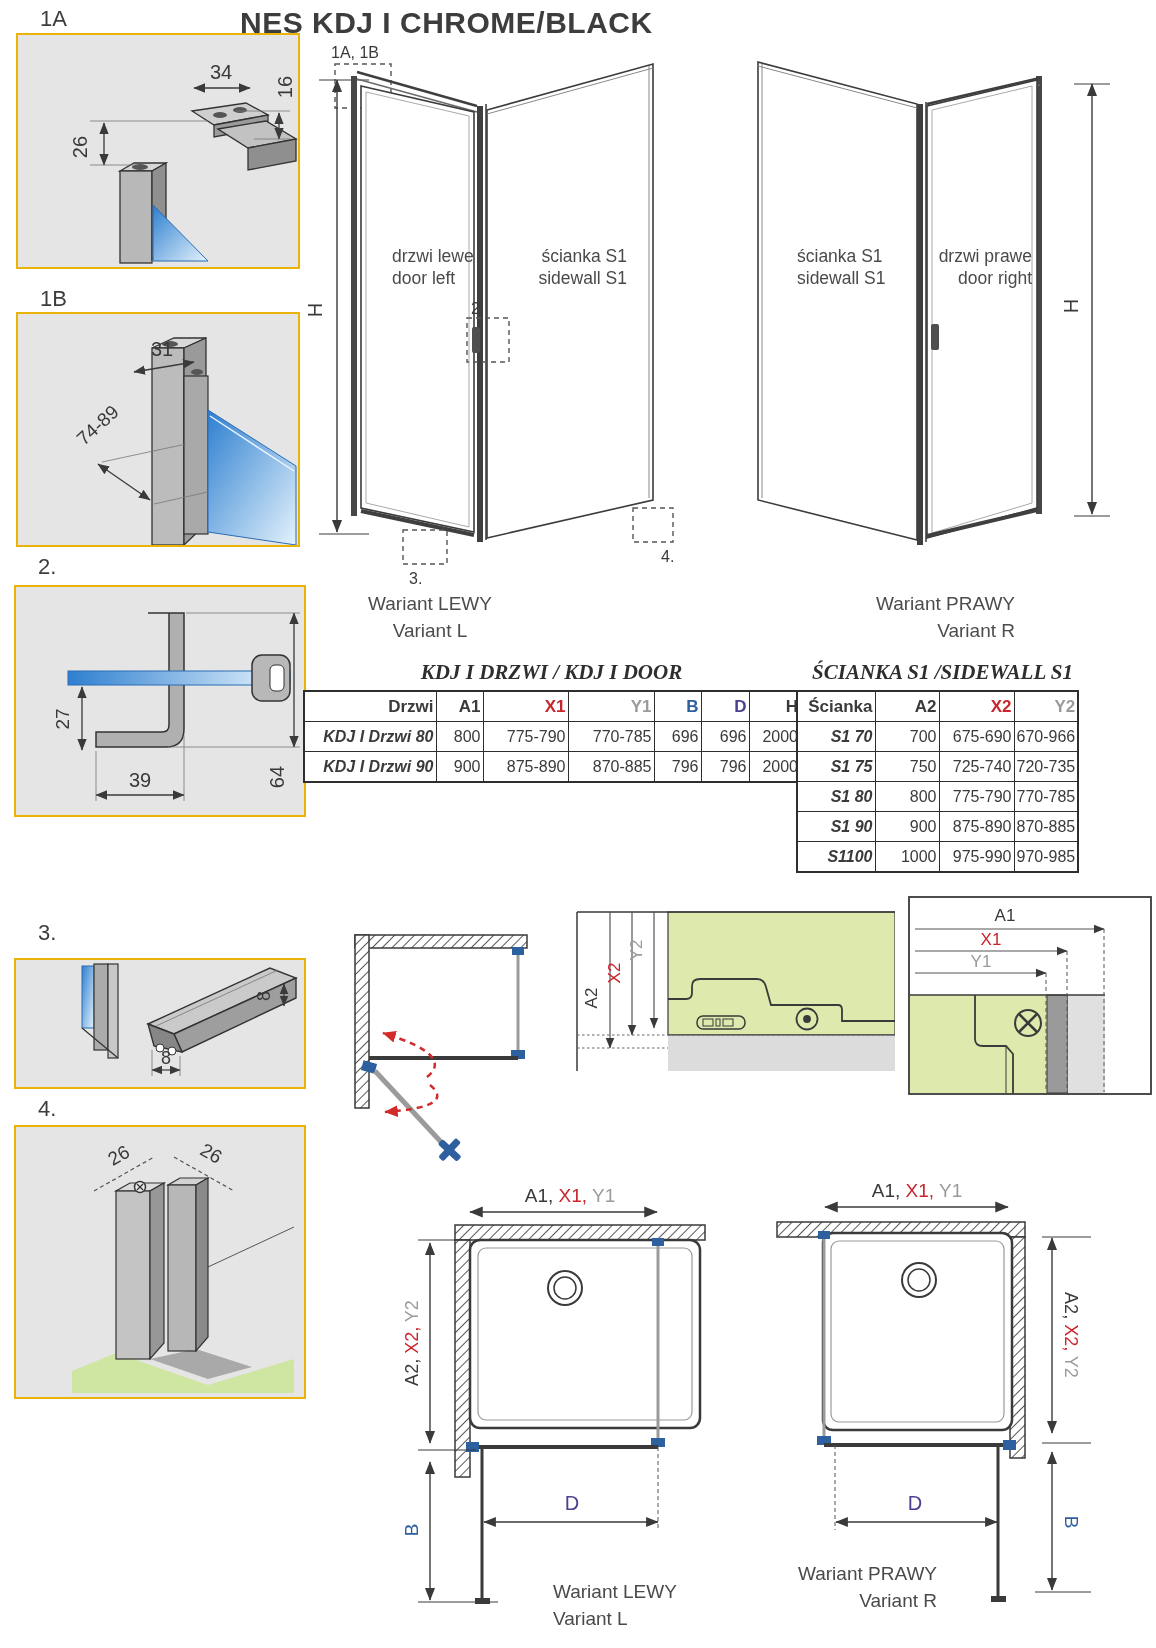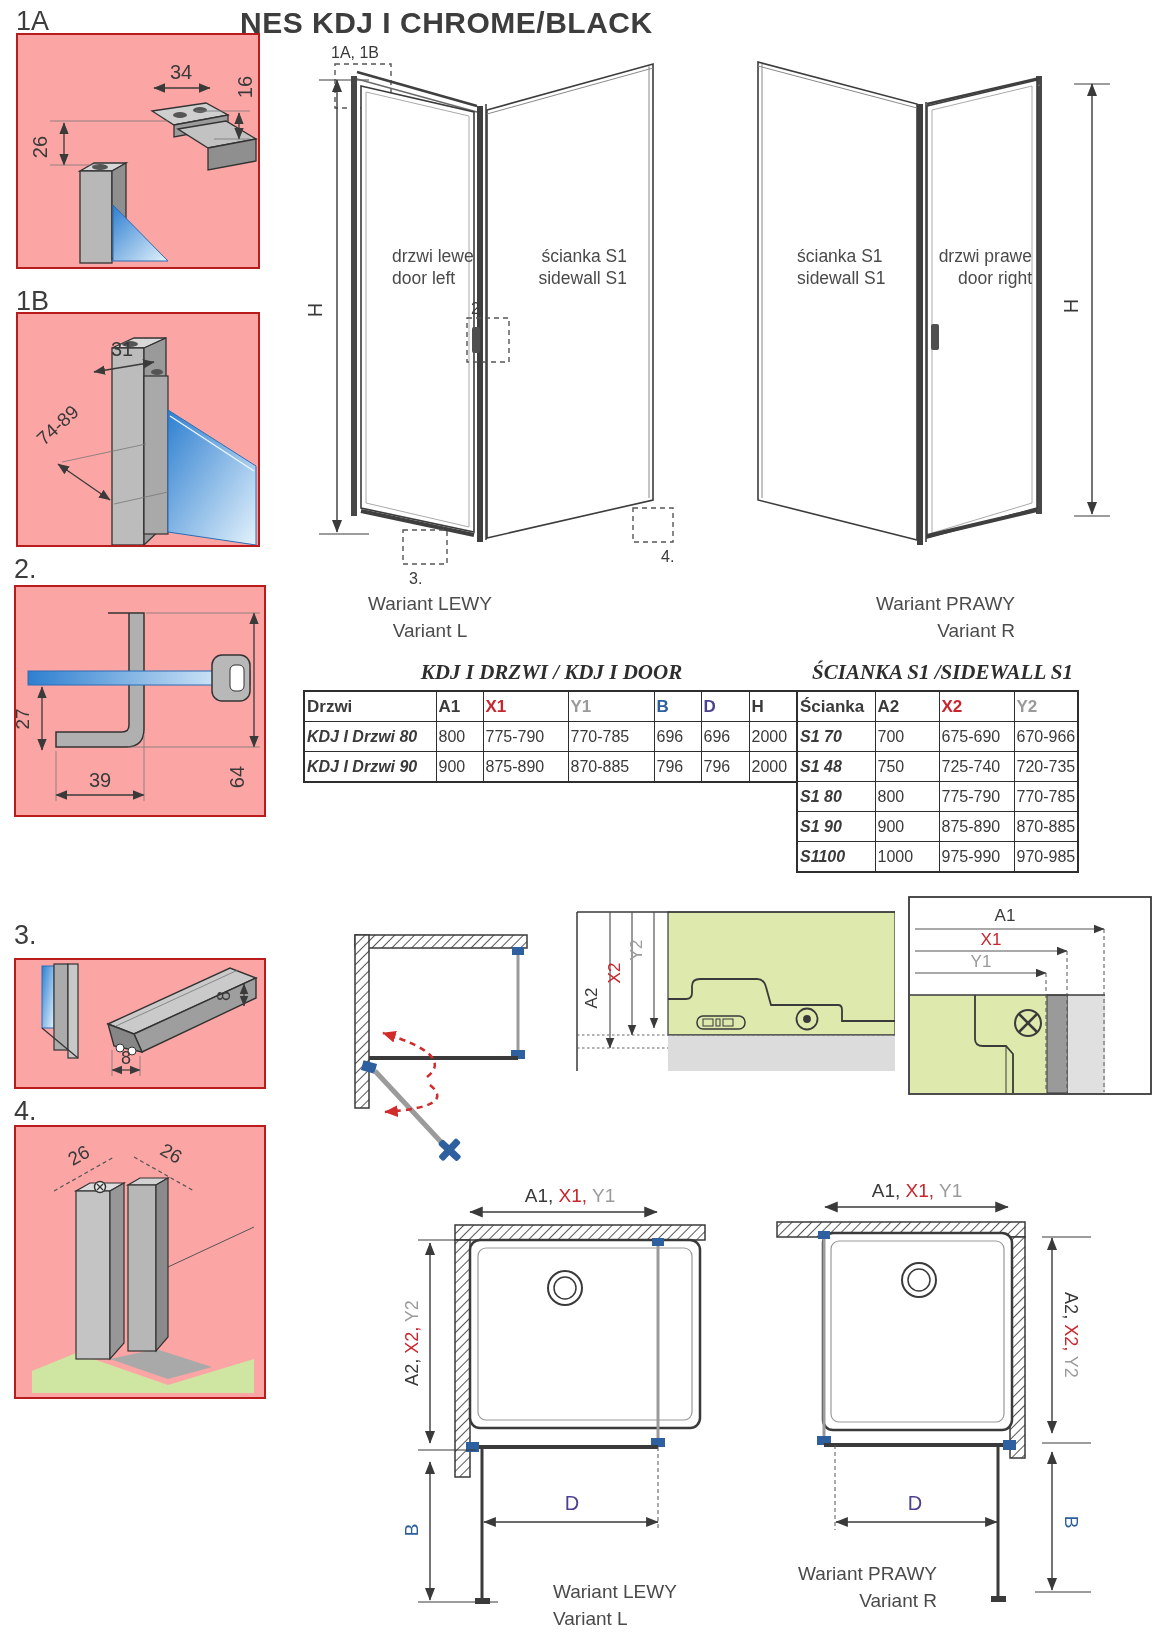--- a/index.html
+++ b/index.html
@@ -1,30 +1,30 @@
 <!DOCTYPE html>
 <html><head>
 <meta charset="utf-8">
 <style>
   html,body{margin:0;padding:0;background:#fff;}
   .page{position:relative;width:1156px;height:1648px;background:#fff;overflow:hidden;
         font-family:"Liberation Sans",sans-serif;color:#3a3a3a;}
   .abs{position:absolute;}
   .page-title{left:240px;top:6px;width:860px;font-size:30px;font-weight:700;
               letter-spacing:.5px;color:#3d3d3d;}
-  .dlabel{font-size:27px;color:#3d3d3d;}
-  .dbox{border:2px solid #b91c1c;background:#fca5a5;}
+  .dlabel{font-size:22px;color:#3d3d3d;margin-left:24px;}
+  .dbox{border:2px solid #eab308;background:#e5e5e5;padding-left:40px;}
   svg{display:block;}
   svg text{font-family:"Liberation Sans",sans-serif;fill:#3a3a3a;}
   .t-red{fill:#c9252c;} .t-gray{fill:#9a9a9a;} .t-blue{fill:#2d5f9e;} .t-navy{fill:#4a4191;}
   .t-lab{fill:#4a4a4a;}
   .cap{font-size:19px;line-height:27px;color:#4c4c4c;}
   .tbl-title{font-size:21px;font-weight:700;font-style:italic;text-align:center;color:#2e2e2e;font-family:Liberation Serif, serif;}
   table.spec{border-collapse:collapse;background:#fff;}
-  table.spec th,table.spec td{border:1.5px solid #2e2e2e;text-align:left;font-size:16px;
+  table.spec th,table.spec td{border:1.5px solid #2e2e2e;text-align:right;font-size:16px;
         height:29px;padding:0 2px;white-space:nowrap;}
   table.spec{border:2.5px solid #2e2e2e;}
   table.spec th{font-size:17px;font-weight:700;}
   td.rname{font-weight:700;font-style:italic;}
   th.c-red{color:#c9252c;} th.c-gray{color:#9a9a9a;} th.c-blue{color:#2d5f9e;} th.c-navy{color:#4a4191;}
 </style>
 </head>
 <body>
 
 <div class="page">
@@ -342,21 +342,21 @@
       </tr>
     </thead>
     <tbody>
       <tr>
         <td class="rname">S1 70</td>
         <td>700</td>
         <td>675-690</td>
         <td>670-966</td>
       </tr>
       <tr>
-        <td class="rname">S1 48</td>
+        <td class="rname">S1 75</td>
         <td>750</td>
         <td>725-740</td>
         <td>720-735</td>
       </tr>
       <tr>
         <td class="rname">S1 80</td>
         <td>800</td>
         <td>775-790</td>
         <td>770-785</td>
       </tr>

